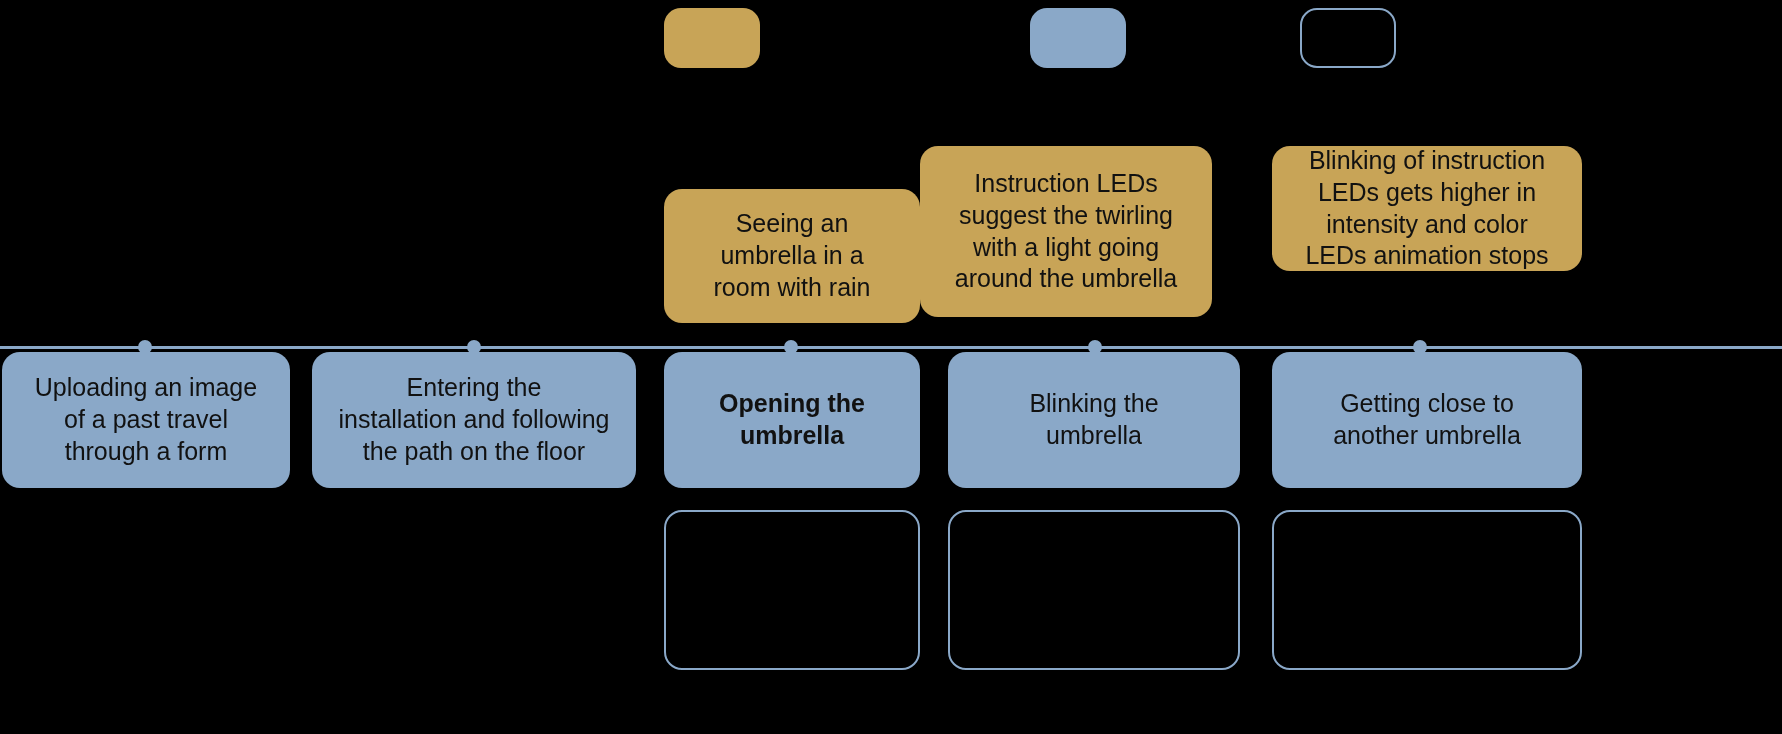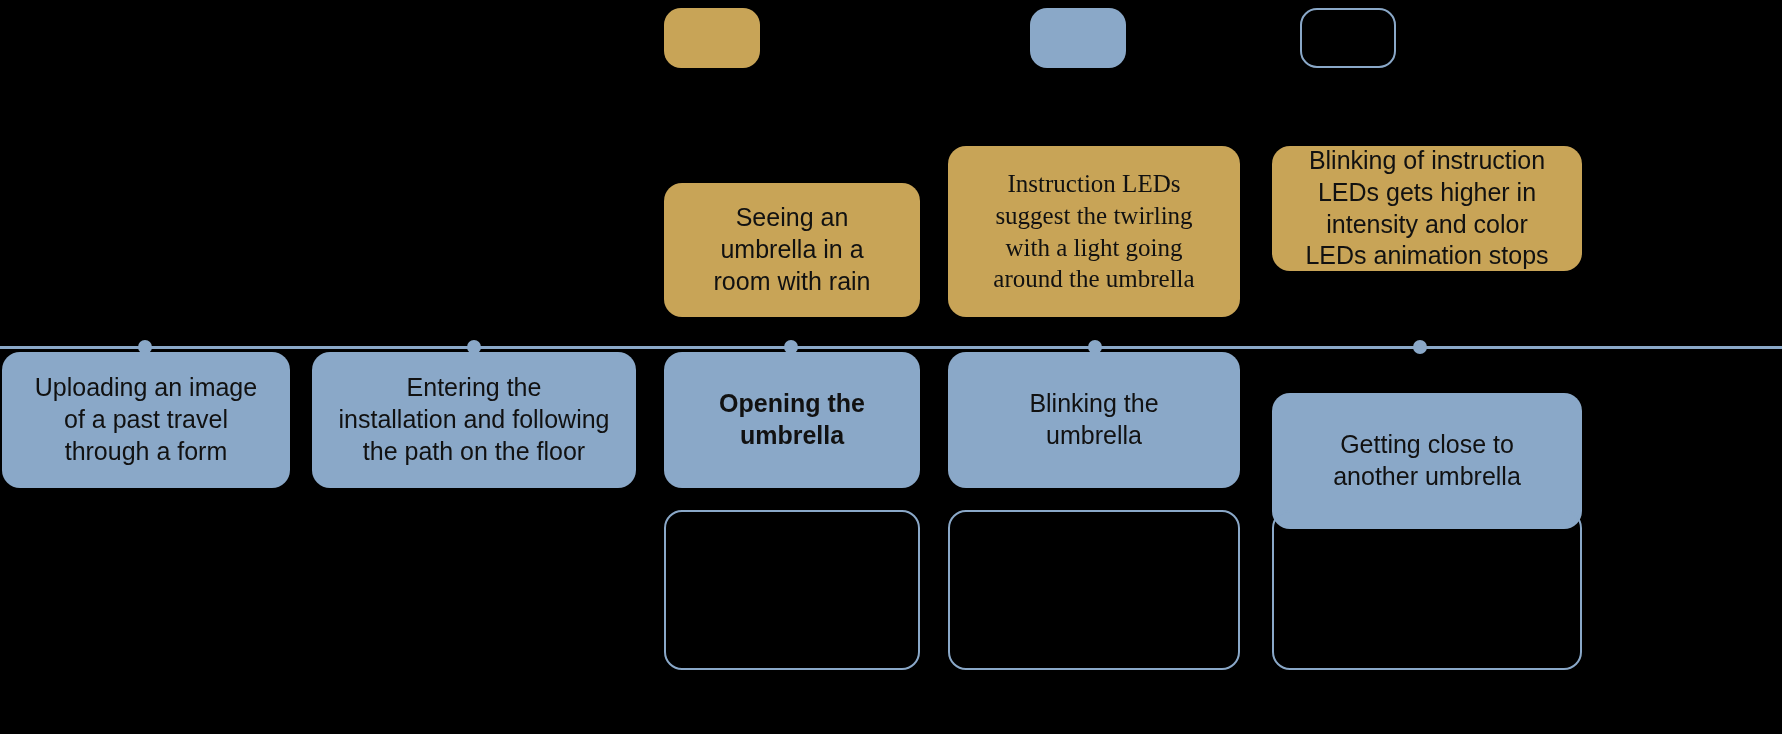--- a/index.html
+++ b/index.html
@@ -68,27 +68,27 @@
 </style>
 </head>
 <body>
 
 <div id="canvas">
 
   <div class="pill gold" style="left:664px; top:8px; width:96px; height:60px;"></div>
   <div class="pill blue" style="left:1030px; top:8px; width:96px; height:60px;"></div>
   <div class="pill outline" style="left:1300px; top:8px; width:96px; height:60px;"></div>
 
-  <div class="card gold" style="left:664px; top:183px; width:256px; height:134px; font-size:25px;">
+  <div class="card gold" style="left:664px; top:189px; width:256px; height:134px; font-size:25px;">
     <span class="card-text">Seeing an
 umbrella in a
 room with rain</span>
   </div>
 
-  <div class="card gold" style="left:948px; top:146px; width:292px; height:171px; font-size:25px;font-family:Liberation Serif, serif;">
+  <div class="card gold" style="left:920px; top:146px; width:292px; height:171px; font-size:25px;">
     <span class="card-text">Instruction LEDs
 suggest the twirling
 with a light going
 around the umbrella</span>
   </div>
 
   <div class="card gold" style="left:1272px; top:146px; width:310px; height:125px; font-size:25px;">
     <span class="card-text">Blinking of instruction
 LEDs gets higher in
 intensity and color
@@ -117,21 +117,21 @@
   <div class="card blue" style="left:664px; top:352px; width:256px; height:136px; font-size:25px;font-weight:bold;">
     <span class="card-text">Opening the
 umbrella</span>
   </div>
 
   <div class="card blue" style="left:948px; top:352px; width:292px; height:136px; font-size:25px;">
     <span class="card-text">Blinking the
 umbrella</span>
   </div>
 
-  <div class="card blue" style="left:1272px; top:352px; width:310px; height:136px; font-size:25px;margin-top:41px;">
+  <div class="card blue" style="left:1272px; top:352px; width:310px; height:136px; font-size:25px;">
     <span class="card-text">Getting close to
 another umbrella</span>
   </div>
 
   <div class="card outline" style="left:664px; top:510px; width:256px; height:160px; font-size:25px;">
     <span class="card-text"></span>
   </div>
 
   <div class="card outline" style="left:948px; top:510px; width:292px; height:160px; font-size:25px;">
     <span class="card-text"></span>

